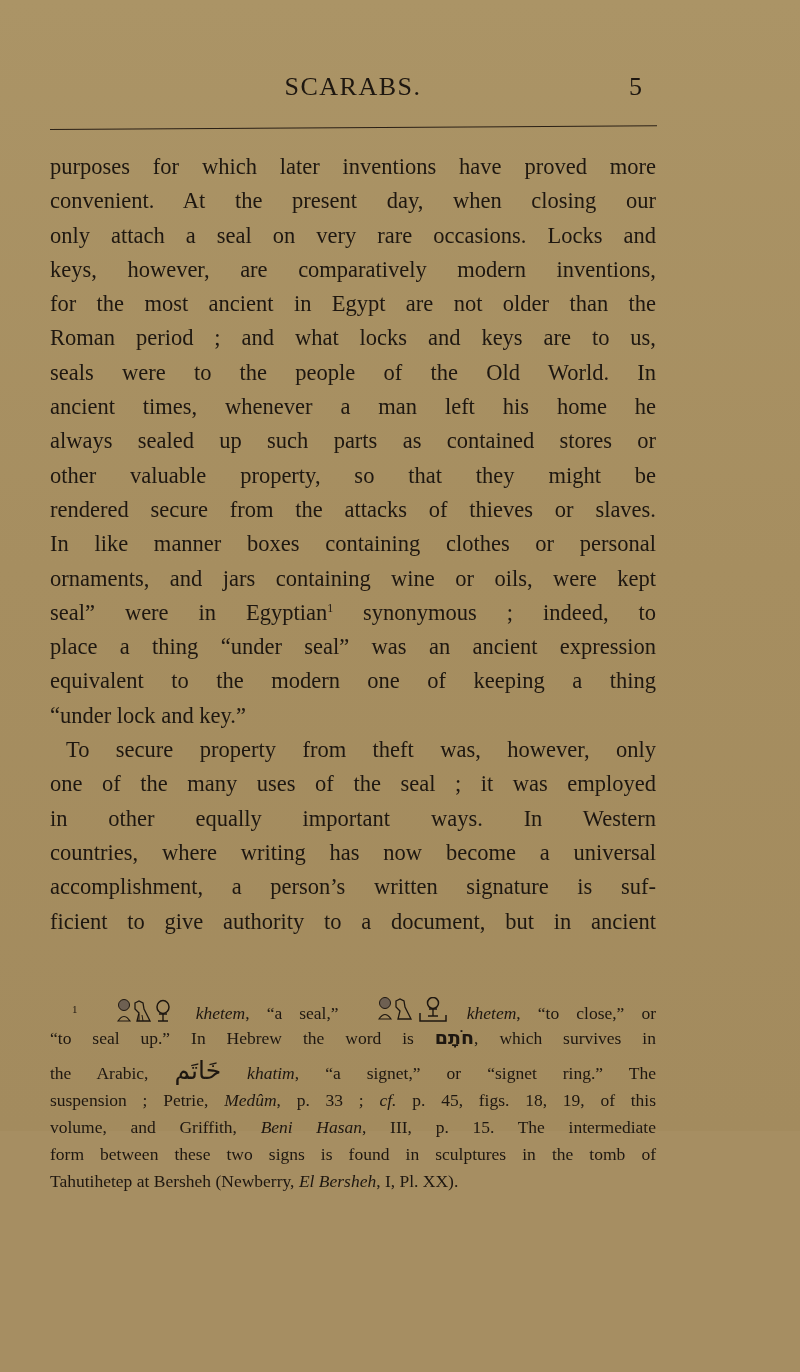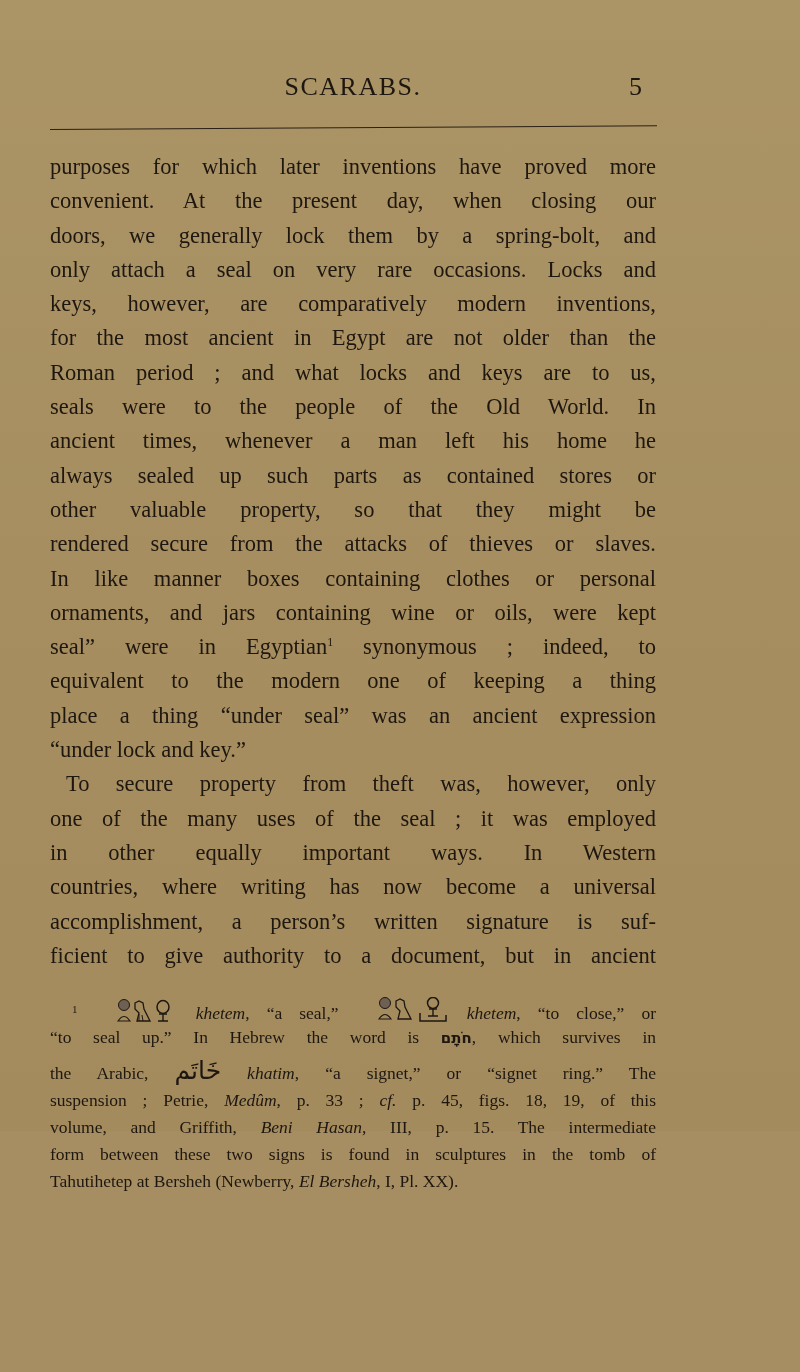--- a/index.html
+++ b/index.html
@@ -26,52 +26,51 @@
   sup { font-size: 12px; line-height: 0; vertical-align: 8px; }
   .footnotes { position: absolute; top: 997px; left: 50px; width: 606px; }
   .fline { height: 27px; line-height: 27px; font-size: 17.5px; white-space: nowrap;
     text-align: justify; text-align-last: justify; }
   .fline.tall { height: 36px; line-height: 40px; }
   .fline.last { text-align-last: left; }
   .fline.first { text-indent: 22px; }
   .fn-mark { font-size: 11px; vertical-align: 6px; line-height: 0; }
   i { font-style: italic; }
   .glyph { display: inline-block; vertical-align: -4px; }
-  .hebrew { font-family: "DejaVu Sans", sans-serif; font-weight: bold; font-size: 15px; }
+  .hebrew { font-family: "DejaVu Sans", sans-serif; font-weight: bold; font-size: 19px; }
   .arabic { font-family: "DejaVu Sans", sans-serif; font-size: 25px; }
 </style>
 </head>
 <body>
 
 <div class="page">
 
   <div class="running-head">
     <div class="running-title">SCARABS.</div>
     <div class="page-number">5</div>
   </div>
   <div class="head-rule"></div>
 
   <div class="body-text">
     <div class="line">purposes for which later inventions have proved more</div>
     <div class="line">convenient.  At the present day, when closing our</div>
-    <div class="line">doors, we generally lock them by a spring-bolt, and</div>
     <div class="line">only attach a seal on very rare occasions.  Locks and</div>
     <div class="line">keys, however, are comparatively modern inventions,</div>
     <div class="line">for the most ancient in Egypt are not older than the</div>
     <div class="line">Roman period ; and what locks and keys are to us,</div>
     <div class="line">seals were to the people of the Old World.  In</div>
     <div class="line">ancient times, whenever a man left his home he</div>
     <div class="line">always sealed up such parts as contained stores or</div>
     <div class="line">other valuable property, so that they might be</div>
     <div class="line">rendered secure from the attacks of thieves or slaves.</div>
     <div class="line">In like manner boxes containing clothes or personal</div>
     <div class="line">ornaments, and jars containing wine or oils, were kept</div>
     <div class="line"><span>seal” were in Egyptian</span><sup>1</sup><span> synonymous ; indeed, to</span></div>
+    <div class="line">place a thing “under seal” was an ancient expression</div>
     <div class="line">equivalent to the modern one of keeping a thing</div>
-    <div class="line">place a thing “under seal” was an ancient expression</div>
     <div class="line last">“under lock and key.”</div>
     <div class="line indent">To secure property from theft was, however, only</div>
     <div class="line">one of the many uses of the seal ; it was employed</div>
     <div class="line">in other equally important ways.  In Western</div>
     <div class="line">countries, where writing has now become a universal</div>
     <div class="line">accomplishment, a person’s written signature is suf-</div>
     <div class="line">ficient to give authority to a document, but in ancient</div>
   </div>
 
   <div class="footnotes">

